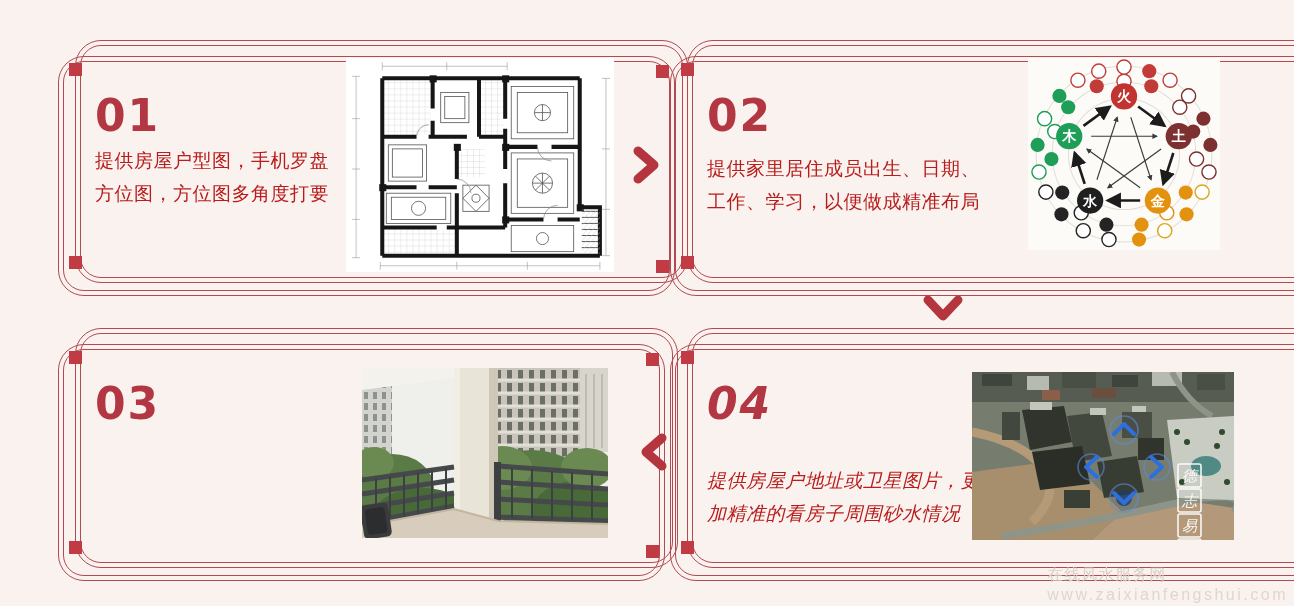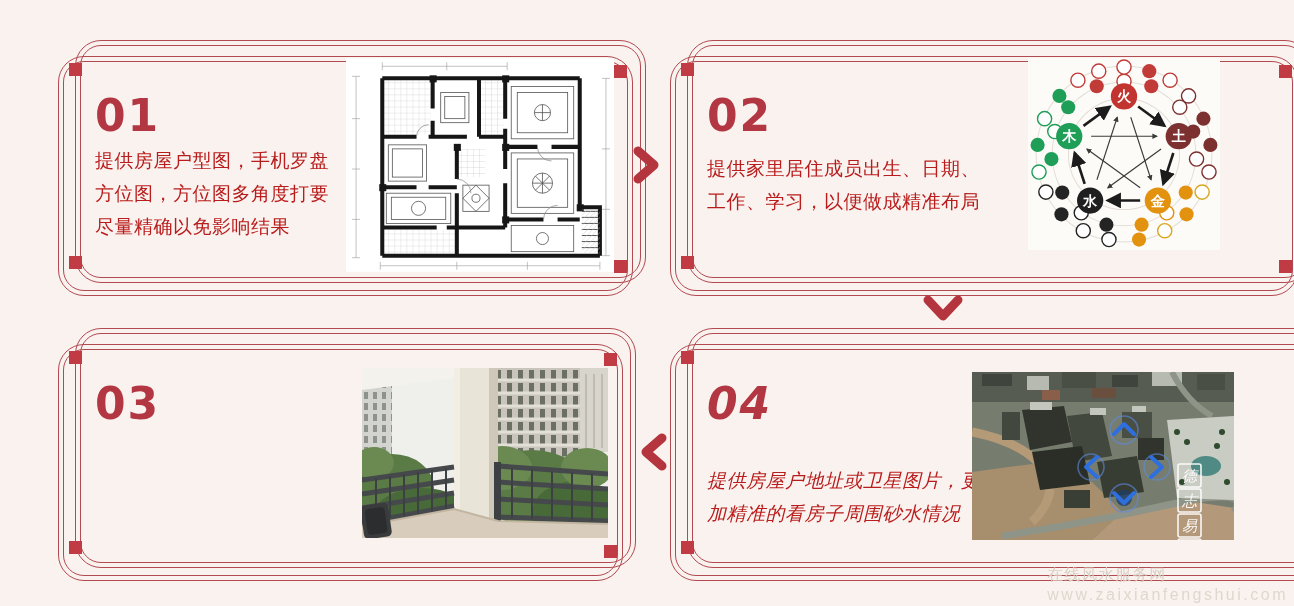--- a/index.html
+++ b/index.html
@@ -3,21 +3,21 @@
 <meta charset="utf-8">
 <style>
   html,body{margin:0;padding:0;}
   body{
     position:relative;
     width:1294px;height:606px;
     background:#f9f2ee;
     font-family:"Liberation Sans", sans-serif;
     overflow:hidden;
   }
-  .card{position:absolute;}
+  .card{position:absolute;padding-left:42px;}
   
   .frame{position:absolute;pointer-events:none;}
   .frame::before,.frame::after{content:"";position:absolute;border:1.6px solid #b24a52;}
   .frame::before{inset:0;border-radius:26px;}
   .frame::after{inset:5px;border-radius:21px;}
   .frame-a{top:0;right:0;bottom:13px;left:17px;}
   .frame-b{top:16px;right:13px;bottom:0;left:0;}
   .sq{position:absolute;width:13px;height:13px;background:#c13b44;}
   .sq-tl{left:11px;top:23px;}
   .sq-tr{right:19px;top:25px;}
@@ -58,21 +58,20 @@
   <div class="frame frame-a"></div>
   <div class="frame frame-b"></div>
   <div class="sq sq-tl"></div>
   <div class="sq sq-tr"></div>
   <div class="sq sq-bl"></div>
   <div class="sq sq-br"></div>
   <div class="num">01</div>
   <div class="text t1">
     <div>提供房屋户型图，手机罗盘</div>
     <div>方位图，方位图多角度打要</div>
-    <div>尽量精确以免影响结果</div>
   </div>
   <div class="img-box">
     <svg width="268" height="218" viewBox="0 0 266 212">
       <defs>
         <pattern id="fp-tiles" width="6" height="6" patternUnits="userSpaceOnUse">
           <path d="M6,0 H0 V6" fill="none" stroke="#c6c6c6" stroke-width="0.6"></path>
         </pattern>
         <pattern id="fp-hatch" width="5" height="5" patternUnits="userSpaceOnUse">
           <path d="M0,5 L5,0" stroke="#cccccc" stroke-width="0.5"></path>
         </pattern>

